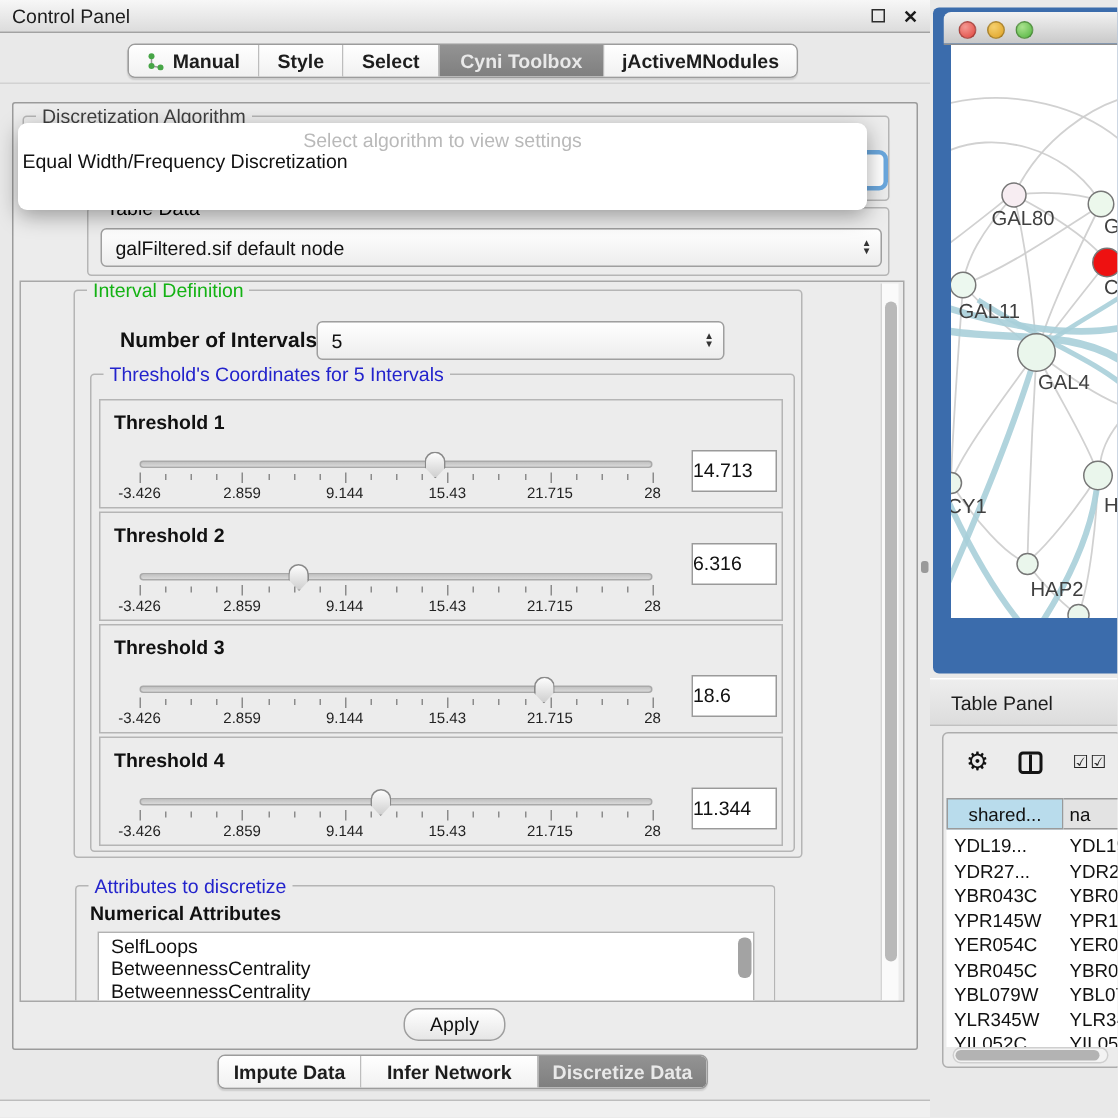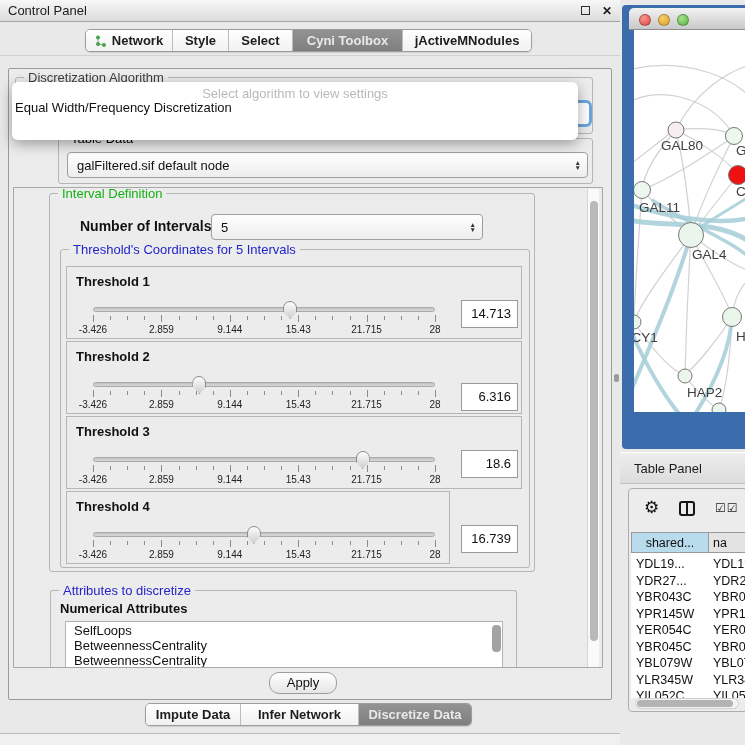--- a/index.html
+++ b/index.html
@@ -56,21 +56,21 @@
     transform:translateX(-50%);
     background:linear-gradient(#fdfdfd,#cfcfcf); border:1px solid #8a8a8a;
     border-radius:7px 7px 2px 2px;
     clip-path:polygon(0 0,100% 0,100% 58%,50% 100%,0 58%); }
   .ticks { position:absolute; height:8px; }
   .ticks i { position:absolute; top:1px; width:1px; height:4px; background:#8b8b8b; }
   .ticks i.major { height:7px; top:0; }
   .ticklabels { position:absolute; height:12px; font-size:10px; font-weight:normal; color:#222; }
   .ticklabels span { position:absolute; transform:translateX(-50%); white-space:nowrap; }
   .valuebox { position:absolute; width:57px; height:28px; background:#fff;
-    border:1px solid #9a9a9a; font-size:13px; color:#111; text-align:right;
+    border:1px solid #9a9a9a; font-size:13px; color:#111; 
     line-height:26px; padding-right:6px; }
 
   #attr-list { position:absolute; left:14px; top:30px; width:438px; height:47px;
     background:#fff; border:1px solid #b2b2b2; overflow:hidden; font-size:13px; color:#111; }
   #attr-list .row { padding:1px 0 0 8px; height:15px; }
   #attr-list .sb { position:absolute; right:1px; top:3px; width:9px; height:27px;
     background:#a3a3a3; border-radius:4px; }
 
   #apply-btn { left:260px; top:603px; width:68px; height:22px;
     background:linear-gradient(#ffffff,#e6e6e6); border:1px solid #9e9e9e;
@@ -151,21 +151,21 @@
   <div class="abs" id="tabstrip">
     <div class="segmented" style="left:85px; top:7px; height:23px;">
       <div class="seg" style="width:87px;">
         <svg width="12" height="12" viewBox="0 0 12 12">
           <line x1="3" y1="3" x2="3" y2="9" stroke="#9a9a9a" stroke-width="1"></line>
           <line x1="3" y1="9" x2="9" y2="10" stroke="#9a9a9a" stroke-width="1"></line>
           <circle cx="3" cy="2.5" r="2" fill="#46a546"></circle>
           <circle cx="3" cy="9" r="2" fill="#46a546"></circle>
           <circle cx="9" cy="10" r="2" fill="#46a546"></circle>
         </svg>
-        <span>Network</span>
+        <span>Manual</span>
       </div>
       <div class="seg" style="width:56px;">
         <span>Style</span>
       </div>
       <div class="seg" style="width:64px;">
         <span>Select</span>
       </div>
       <div class="seg sel" style="width:110px;">
         <span>Cyni Toolbox</span>
       </div>
@@ -277,21 +277,21 @@
                 <i class="major" style="left: 100%;"></i>
               </div>
             <div class="ticklabels" style="left:26px; top:57px; width:342px;">
               <span style="left:0%">-3.426</span>
               <span style="left:20%">2.859</span>
               <span style="left:40%">9.144</span>
               <span style="left:60%">15.43</span>
               <span style="left:80%">21.715</span>
               <span style="left:100%">28</span>
             </div>
-            <div class="valuebox" style="left:394px; top:41px;">6.316</div>
+            <div class="valuebox" style="left:394px; top:20px;">6.316</div>
           </div>
 
           <div class="thresh-box" style="left:5px; top:166px; width:456px; height:73px;padding-left:36px;">
             <div class="t-label">Threshold 3</div>
             <div class="track" style="left:26px; top:40px; width:342px;">
               <div class="thumb-sl" style="left: 79%;"></div>
             </div>
             <div class="ticks" style="left:26px; top:48px; width:342px;">
                 <i class="major" style="left: 0%;"></i>
                 <i style="left: 5%;"></i>
@@ -319,21 +319,21 @@
               <span style="left:0%">-3.426</span>
               <span style="left:20%">2.859</span>
               <span style="left:40%">9.144</span>
               <span style="left:60%">15.43</span>
               <span style="left:80%">21.715</span>
               <span style="left:100%">28</span>
             </div>
             <div class="valuebox" style="left:394px; top:33px;">18.6</div>
           </div>
 
-          <div class="thresh-box" style="left:5px; top:241px; width:384px; height:73px;">
+          <div class="thresh-box" style="left:5px; top:241px; width:456px; height:73px;">
             <div class="t-label">Threshold 4</div>
             <div class="track" style="left:26px; top:40px; width:342px;">
               <div class="thumb-sl" style="left: 47%;"></div>
             </div>
             <div class="ticks" style="left:26px; top:48px; width:342px;">
                 <i class="major" style="left: 0%;"></i>
                 <i style="left: 5%;"></i>
                 <i style="left: 10%;"></i>
                 <i style="left: 15%;"></i>
                 <i class="major" style="left: 20%;"></i>
@@ -355,21 +355,21 @@
                 <i class="major" style="left: 100%;"></i>
               </div>
             <div class="ticklabels" style="left:26px; top:57px; width:342px;">
               <span style="left:0%">-3.426</span>
               <span style="left:20%">2.859</span>
               <span style="left:40%">9.144</span>
               <span style="left:60%">15.43</span>
               <span style="left:80%">21.715</span>
               <span style="left:100%">28</span>
             </div>
-            <div class="valuebox" style="left:394px; top:33px;">16.739</div>
+            <div class="valuebox" style="left:394px; top:33px;">11.344</div>
           </div>
         </div>
       </div>
 
       <div class="group" style="left:36px; top:402px; width:467px; height:90px; border-bottom:none;">
         <span class="group-title" style="color:#2323cc;">Attributes to discretize</span>
         <div class="abs" style="left:9px; top:10px; font-size:13px; font-weight:bold; color:#111;">Numerical Attributes</div>
         <div id="attr-list">
           <div class="row">SelfLoops</div>
           <div class="row">BetweennessCentrality</div>

